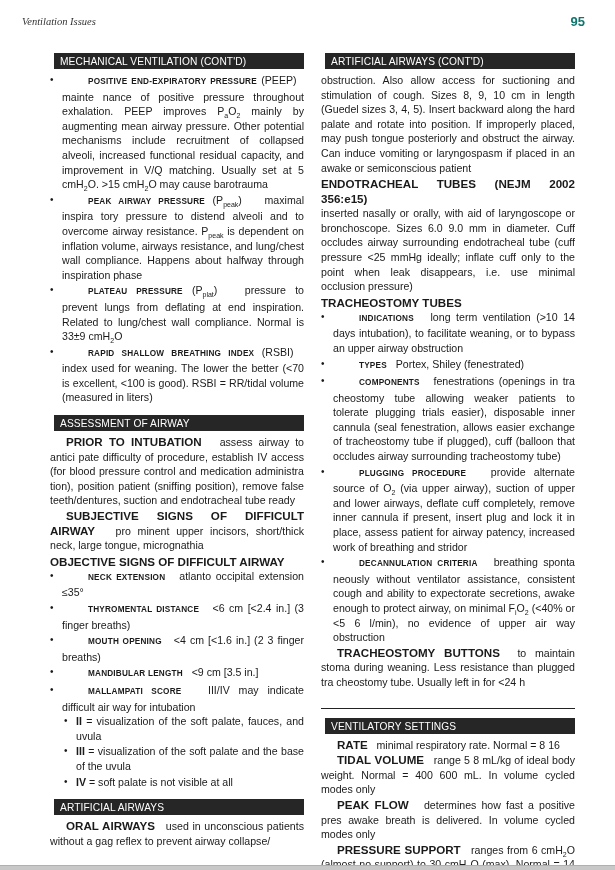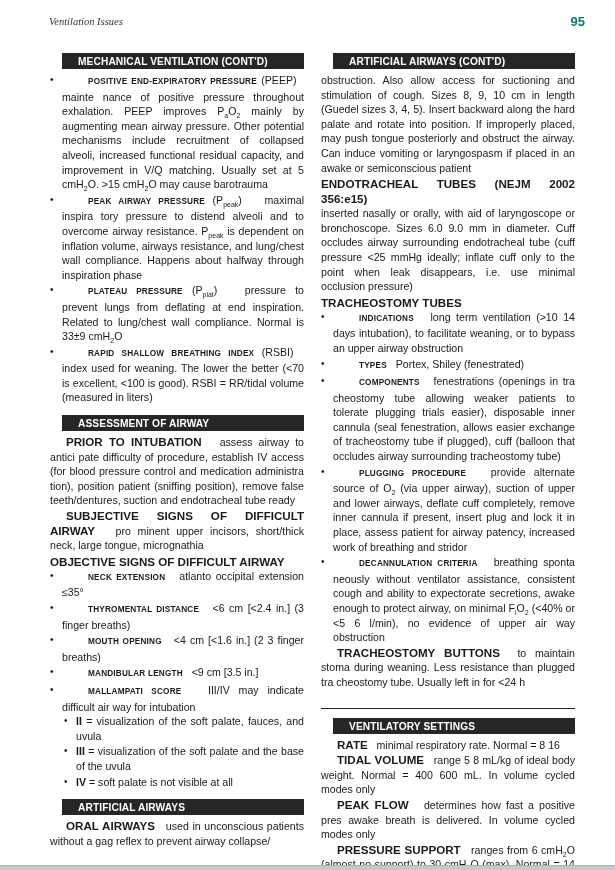--- a/index.html
+++ b/index.html
@@ -2,41 +2,41 @@
 <html><head>
 <meta charset="utf-8">
 <style>
   html, body { margin: 0; padding: 0; }
   body {
     width: 615px; height: 870px; overflow: hidden; background: #ffffff;
     font-family: "Liberation Sans", "DejaVu Sans", sans-serif;
     color: #1a1a1a; position: relative;
   }
   .running-head {
-    position: absolute; top: 14px; left: 22px; right: 30px; height: 18px; margin-left: 27px;
+    position: absolute; top: 14px; left: 22px; right: 30px; height: 18px;
   }
   .running-title {
     position: absolute; left: 0; top: 2px;
     font-family: "Liberation Serif", "DejaVu Serif", serif;
     font-style: italic; font-size: 10.5px; color: #333;
   }
   .page-number {
     position: absolute; right: 0; top: 0;
     font-weight: bold; font-size: 13px; color: #0f766e;
   }
   .col {
     position: absolute; top: 53px; width: 254px;
     font-size: 10.6px; line-height: 14.6px; text-align: justify;
   }
   .col-left { left: 50px; }
   .col-right { left: 321px; }
   .sec-bar {
-    background: #262626; color: #fff; font-size: 10.2px; font-weight: bold;
-    letter-spacing: 0.1px; padding: 1px 6px 0 16px; height: 15px; line-height: 15px;
-    margin: 0 0 4px 12px; text-transform: uppercase;
+    background: #262626; color: #fff; font-size: 10.2px; font-weight: normal;
+    letter-spacing: 0.1px; padding: 1px 6px 0 6px; height: 15px; line-height: 15px;
+    margin: 0 0 4px 4px; text-transform: uppercase;
   }
   .sec-gap { height: 9px; }
   .rule { border-top: 1.5px solid #222; margin: 18px 0 0 0; }
   ul { list-style: none; margin: 0; padding: 0; }
   li.bul { position: relative; padding-left: 12px; margin: 0 0 1px 0; }
   li.bul::before {
     content: "\2022"; position: absolute; left: 0; top: 0; font-size: 10px;
   }
   li.sub { position: relative; padding-left: 26px; margin: 0 0 1px 0; }
   li.sub::before {

